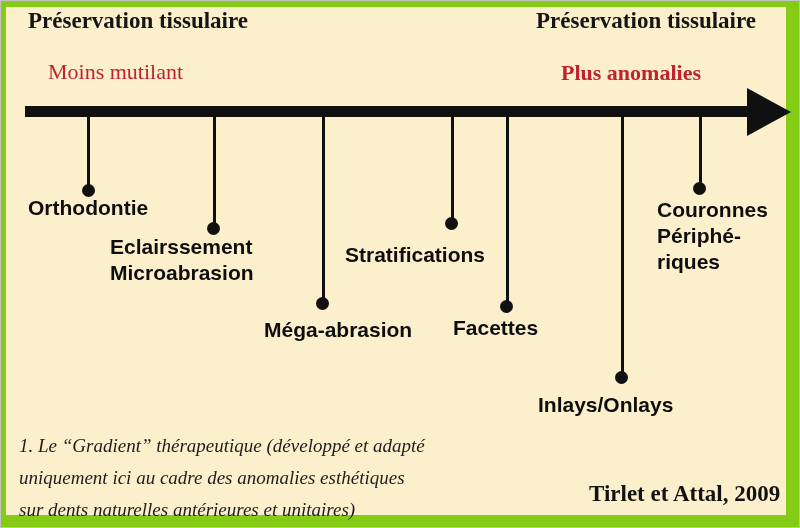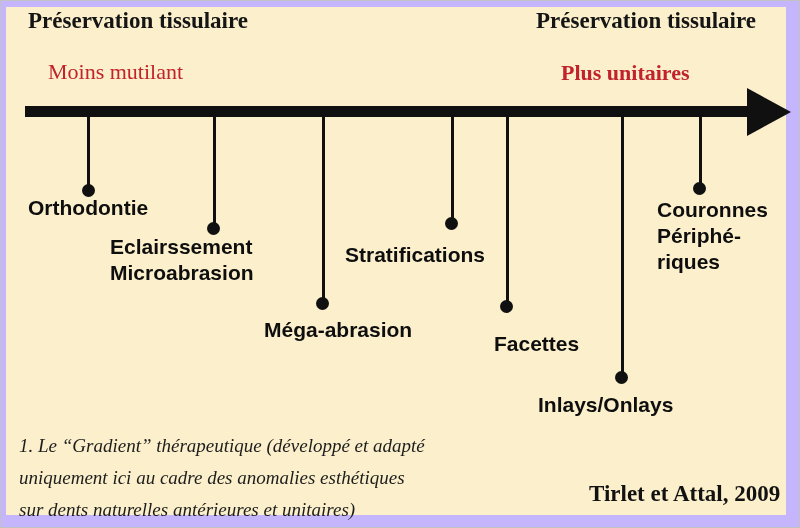--- a/index.html
+++ b/index.html
@@ -5,21 +5,21 @@
   :root{
     --bg:#fcf0cc;
     --red:#c1222c;
     --ink:#101010;
   }
   *{box-sizing:border-box;}
   html,body{margin:0;padding:0;background:#ffffff;}
   .page{
     position:relative;
     width:800px;height:528px;
-    background:#c4b5fd;
+    background:#84cc16;
     border:1px solid #c2c2c2;
     overflow:hidden;
     font-family:"Liberation Sans", sans-serif;
     text-decoration:underline;
   }
   .panel{
     position:absolute;
     left:5px;top:6px;right:13px;bottom:12px;
     background:var(--bg);
   }
@@ -99,21 +99,21 @@
 <div class="page">
 
   <div class="panel"></div>
 
   <div class="title" style="left:27px;top:7px;">Préservation tissulaire</div>
 
   <div class="title" style="left:535px;top:7px;">Préservation tissulaire</div>
 
   <div class="axis-label moins" style="left:27px;top:58px;">Moins mutilant</div>
 
-  <div class="axis-label plus" style="left:540px;top:59px;">Plus unitaires</div>
+  <div class="axis-label plus" style="left:540px;top:59px;">Plus anomalies</div>
 
   <div class="shaft"></div>
   <div class="arrowhead"></div>
 
   <div class="drop-line" style="left:86px;top:116px;height:68px;"></div>
   <div class="drop-dot" style="left:81px;top:183px;"></div>
   <div class="item-label" style="left:27px;top:194px;">Orthodontie</div>
 
   <div class="drop-line" style="left:212px;top:116px;height:106px;"></div>
   <div class="drop-dot" style="left:206px;top:221px;"></div>
@@ -123,21 +123,21 @@
   <div class="drop-line" style="left:321px;top:116px;height:181px;"></div>
   <div class="drop-dot" style="left:315px;top:296px;"></div>
   <div class="item-label" style="left:251px;top:316px;margin-left:12px;">Méga-abrasion</div>
 
   <div class="drop-line" style="left:450px;top:116px;height:101px;"></div>
   <div class="drop-dot" style="left:444px;top:216px;"></div>
   <div class="item-label" style="left:344px;top:241px;">Stratifications</div>
 
   <div class="drop-line" style="left:505px;top:116px;height:184px;"></div>
   <div class="drop-dot" style="left:499px;top:299px;"></div>
-  <div class="item-label" style="left:452px;top:330px;margin-left:41px;">Facettes</div>
+  <div class="item-label" style="left:452px;top:314px;">Facettes</div>
 
   <div class="drop-line" style="left:620px;top:116px;height:255px;"></div>
   <div class="drop-dot" style="left:614px;top:370px;"></div>
   <div class="item-label" style="left:537px;top:391px;">Inlays/Onlays</div>
 
   <div class="drop-line" style="left:698px;top:116px;height:66px;"></div>
   <div class="drop-dot" style="left:692px;top:181px;"></div>
   <div class="item-label" style="left:656px;top:196px;">Couronnes
 Périphé-
 riques</div>

